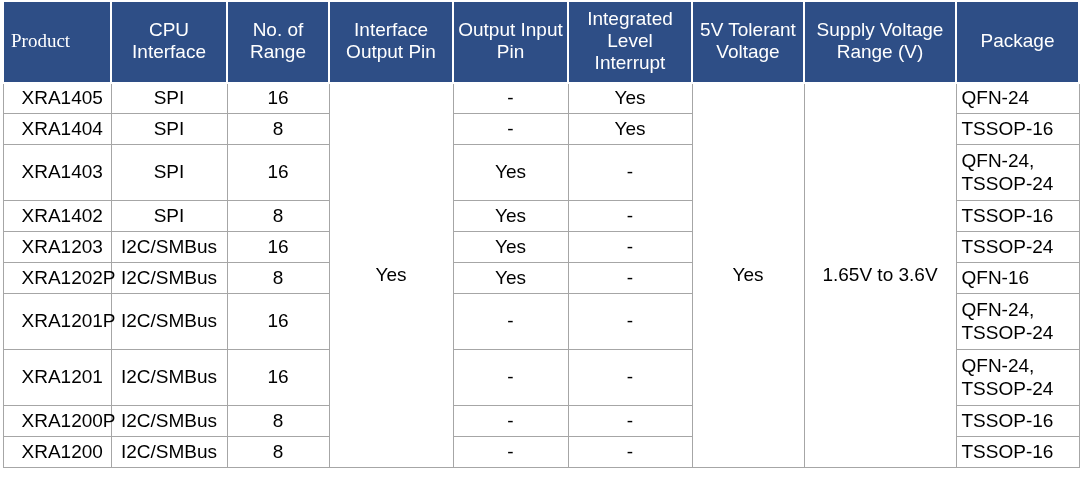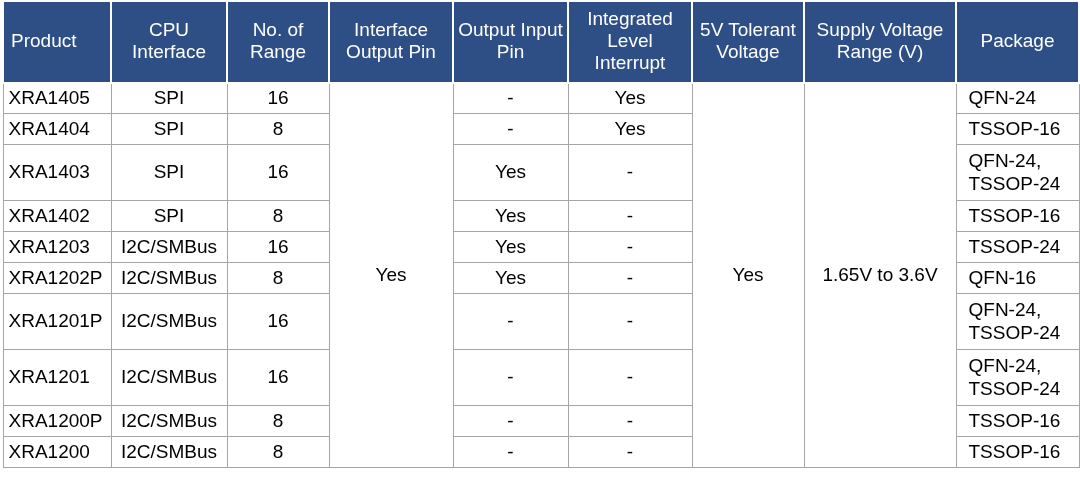--- a/index.html
+++ b/index.html
@@ -42,43 +42,44 @@
     padding: 6px 4px 7px 4px;
     border-right: 2px solid #ffffff;
     border-bottom: 2px solid #ffffff;
     height: 74px;
     box-sizing: border-box;
   }
   #product-table thead th.first-head {
     border-left: 2px solid #ffffff;
     text-align: left;
     padding-left: 7px;
+    font-family: Liberation Serif, serif;
   }
   #product-table thead th.last-head {
     border-right: 2px solid #ffffff;
     margin-left: 9px;
   }
 
   #product-table tbody td {
     font-size: 19px;
     line-height: 1.2;
     border: 1px solid #a6a6a6;
     padding: 3px 6px;
     vertical-align: middle;
     text-align: center;
     background: #ffffff;
     box-sizing: border-box;
   }
   #product-table tbody td.col-product {
     text-align: left;
-    padding-left: 5px;
+    padding-left: 18px;
   }
   #product-table tbody td.col-package {
     text-align: left;
-    padding-left: 12px;
+    padding-left: 5px;
     white-space: pre-line;
   }
   #product-table tbody tr.h-sm td { height: 31px; }
   #product-table tbody tr.h-lg td { height: 56px; }
 
   #product-table tbody td.merged {
     vertical-align: middle;
     text-align: center;
   }
 </style>

